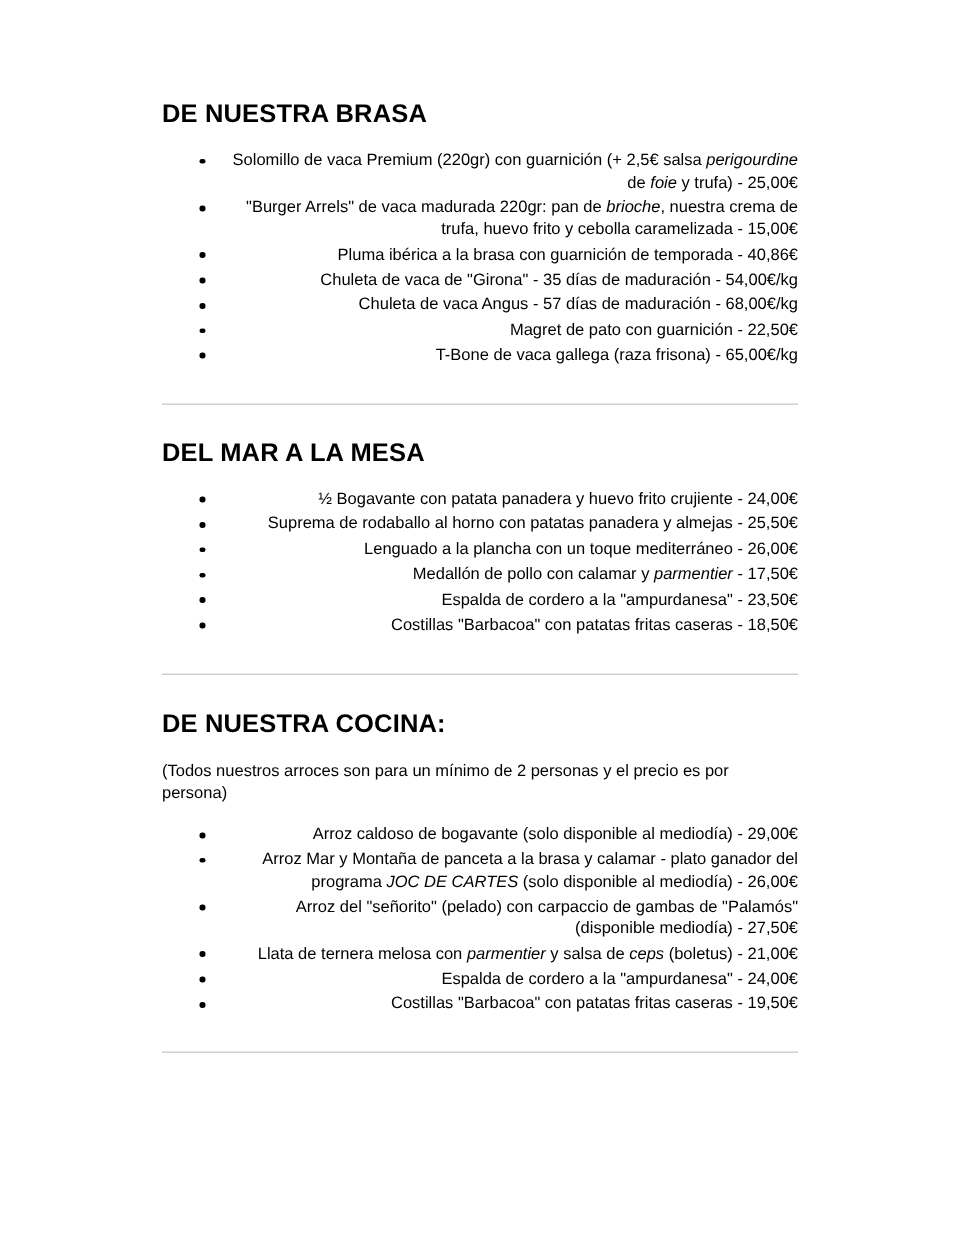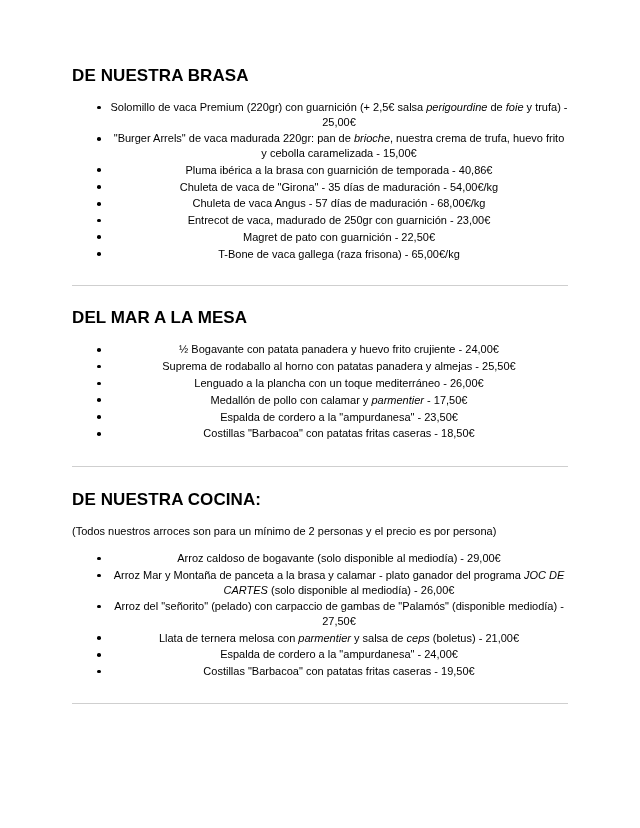--- a/index.html
+++ b/index.html
@@ -14,21 +14,21 @@
     font-family: "Liberation Sans", sans-serif;
     color: #000000;
     -webkit-font-smoothing: antialiased;
   }
   .page {
     position: relative;
     width: 640px;
     height: 828px;
     background: #ffffff;
     box-sizing: border-box;
-    padding: 0 72px;
+    padding: 0 108px;
     overflow: hidden;
   }
   .spacer-top { height: 66px; }
 
   .section { margin: 0; }
 
   .section-heading {
     font-size: 17px;
     font-weight: bold;
     line-height: 20px;
@@ -49,21 +49,21 @@
     margin: 0;
     padding: 0;
   }
   ul.items > li {
     position: relative;
     padding-left: 38px;
     font-size: 11px;
     line-height: 14.6px;
     margin: 0 0 2.2px 0;
     color: #000;
-    text-align: center;
+    text-align: right;
   }
   ul.items > li::before {
     content: "";
     position: absolute;
     left: 25px;
     top: 5.6px;
     width: 3.6px;
     height: 3.6px;
     border-radius: 50%;
     background: #000;
@@ -93,21 +93,20 @@
   <div class="spacer-top"></div>
 
   <div class="section">
     <h2 class="section-heading">DE NUESTRA BRASA</h2>
     <ul class="items">
         <li><span>Solomillo de vaca Premium (220gr) con guarnición (+ 2,5€ salsa </span><i>perigourdine</i><span> de </span><i>foie</i><span> y trufa) - 25,00€</span></li>
         <li><span>"Burger Arrels" de vaca madurada 220gr: pan de </span><i>brioche</i><span>, nuestra crema de trufa, huevo frito y cebolla caramelizada - 15,00€</span></li>
         <li><span>Pluma ibérica a la brasa con guarnición de temporada - 40,86€</span></li>
         <li><span>Chuleta de vaca de "Girona" - 35 días de maduración - 54,00€/kg</span></li>
         <li><span>Chuleta de vaca Angus - 57 días de maduración - 68,00€/kg</span></li>
-        <li><span>Entrecot de vaca, madurado de 250gr con guarnición - 23,00€</span></li>
         <li><span>Magret de pato con guarnición - 22,50€</span></li>
         <li><span>T-Bone de vaca gallega (raza frisona) - 65,00€/kg</span></li>
       </ul>
   </div>
 
   <div class="gap-before-sep-1"></div>
   <hr class="sep">
   <div class="gap-after-sep-1"></div>
 
   <div class="section">

